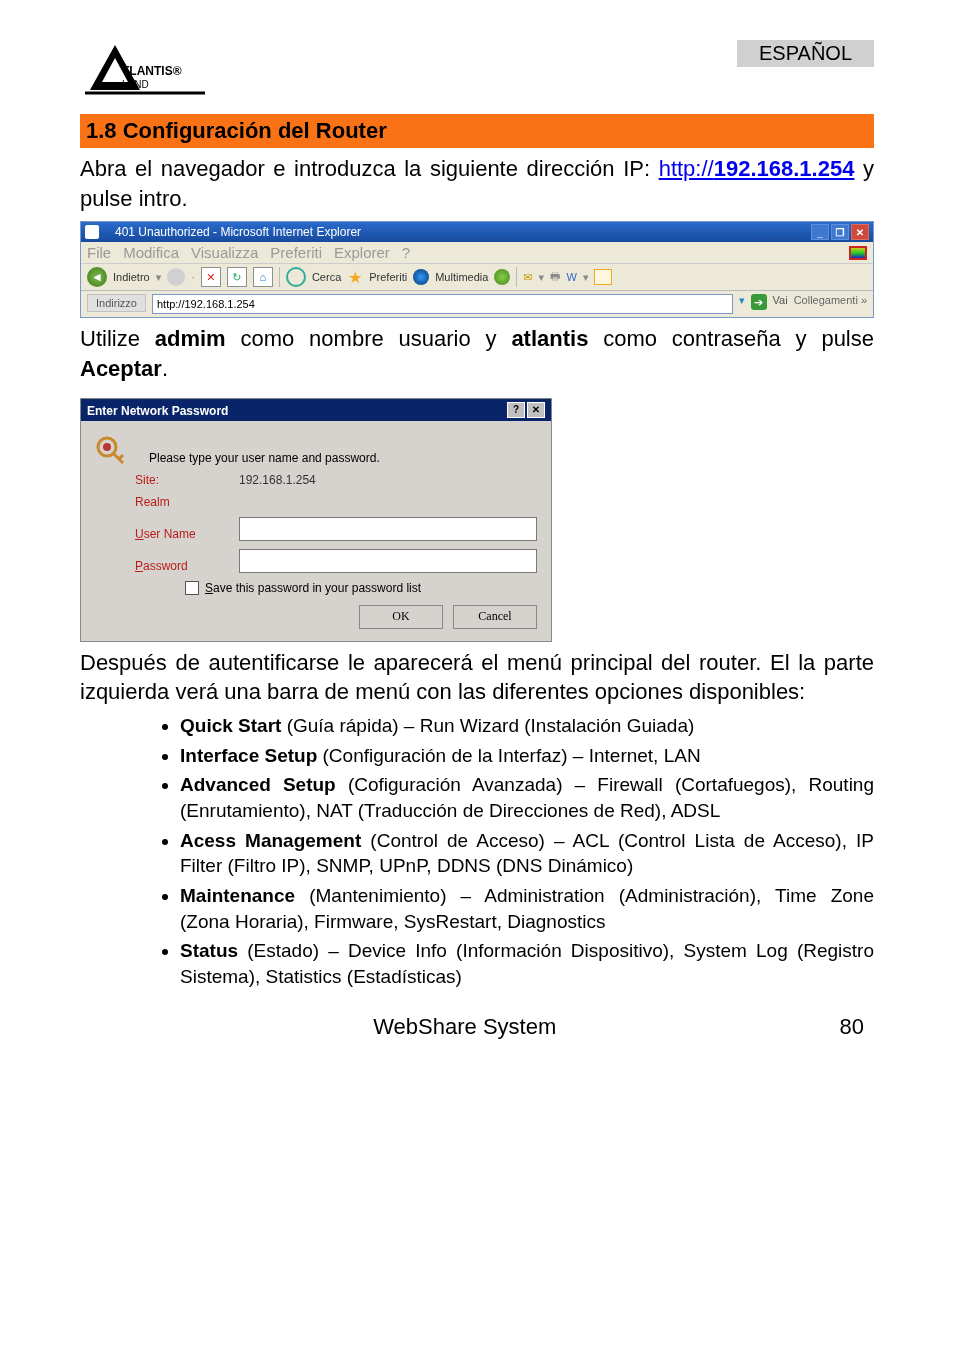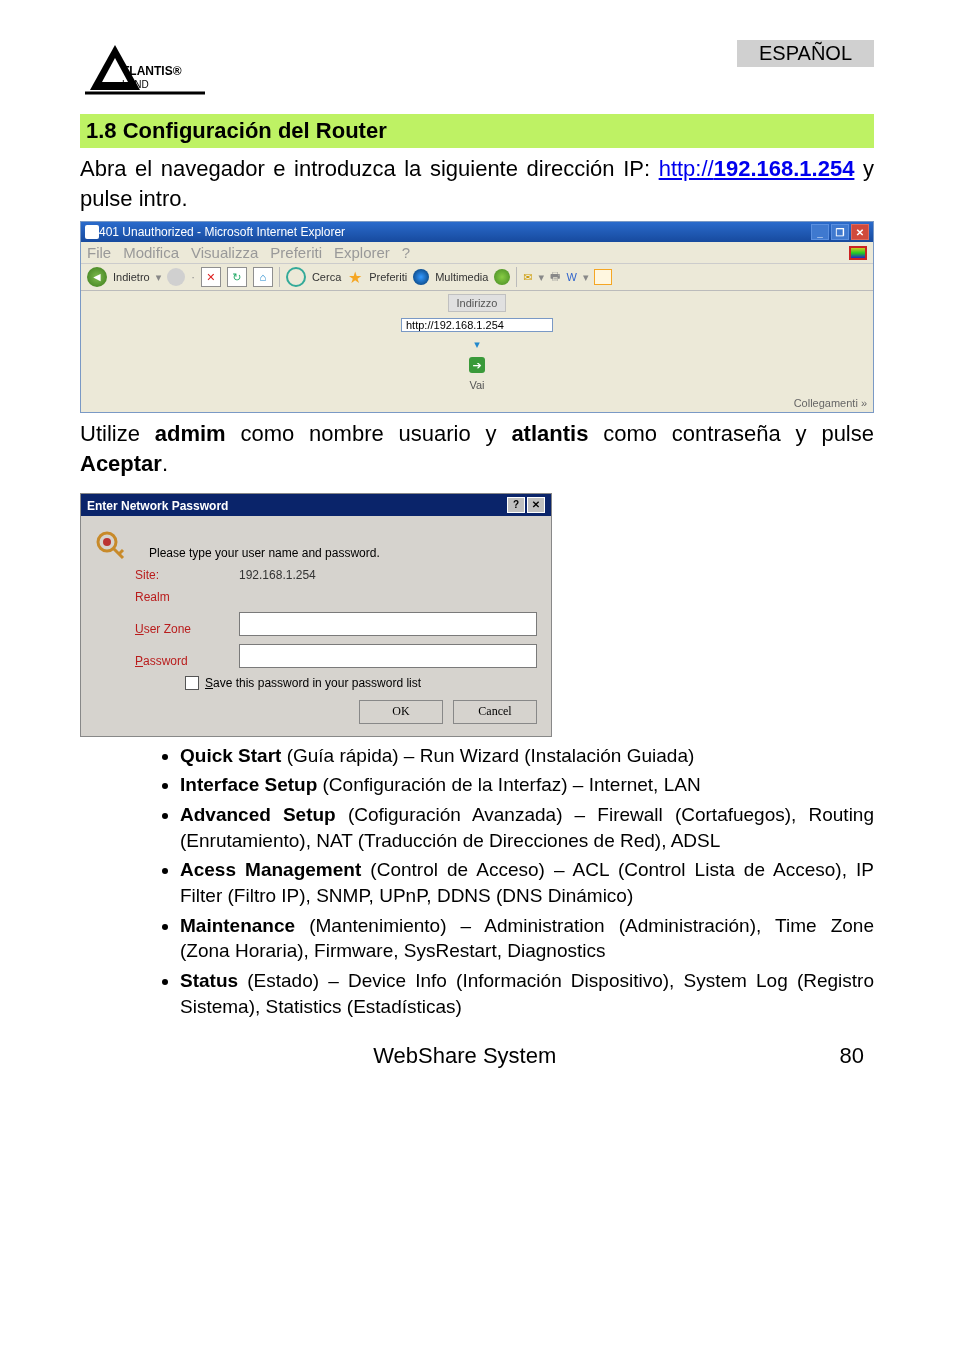--- a/index.html
+++ b/index.html
@@ -25,21 +25,21 @@
     width: 130px;
     height: 60px;
   }
   .lang-badge {
     font-size: 20px;
     font-weight: normal;
     background: #d0d0d0;
     padding: 2px 22px;
   }
   .section-header {
-    background: #bef264;
+    background: #f97316;
     font-size: 22px;
     font-weight: bold;
     padding: 4px 6px;
     margin-top: 14px;
   }
   .body-text {
     font-size: 22px;
     line-height: 1.35;
     margin: 6px 0;
     text-align: justify;
@@ -60,21 +60,21 @@
   }
   .ie-titlebar {
     background: linear-gradient(#2a6bcc, #174a9e);
     color: #fff;
     display: flex;
     justify-content: space-between;
     align-items: center;
     padding: 2px 4px;
     font-size: 12px;
   }
-  .ie-title-left { display: flex; align-items: flex-start; gap: 0; }
+  .ie-title-left { display: flex; align-items: flex-start; gap: 16px; }
   .ie-title-icon {
     width: 14px; height: 14px; background: #fff;
     border-radius: 2px; display:inline-block;
   }
   .ie-winbtns { display:flex; gap:2px; }
   .ie-winbtns span {
     width:16px; height:14px; background:#3f79cf; color:#fff;
     display:flex; align-items:center; justify-content:center;
     border:1px solid #5b90e0; font-size:10px; font-weight:bold;
   }
@@ -102,21 +102,21 @@
   .ie-toolbar .btn-sq {
     width:18px; height:18px; border:1px solid #8f8f8f;
     display:flex; align-items:center; justify-content:center;
     font-size:11px; background:#fff;
   }
   .ie-toolbar .lbl { color:#333; }
   .ie-toolbar .ico { width:16px; height:16px; display:inline-block; border-radius:50%; }
   .ie-toolbar .sep { width:1px; height:20px; background:#bbb; }
   .ie-toolbar .sq-orange { width:16px; height:14px; border:1px solid #f5a623; background:#fff7e0; }
   .ie-addr {
-    background:#ece9d8; padding:3px 6px; display:flex; align-items:center; gap:6px;flex-direction:column;
+    background:#ece9d8; padding:3px 6px; display:flex; align-items:flex-start; gap:6px;
   }
   .ie-addr .lbl { background:#e0e0e0; padding:2px 8px; color:#555; border:1px solid #c0c0c0;}
   .ie-addr input {
     flex:1; height:18px; border:1px solid #7a99c5; padding:0 4px; font-size:11px;
   }
   .ie-addr .go-icon { width:16px; height:16px; background:#3a9a3a; border-radius:3px; display:flex; align-items:center; justify-content:center; color:#fff; font-size:11px;}
   .ie-addr .go-lbl { color:#555; }
   .ie-addr .links-lbl { color:#666; margin-left:auto; }
 
   
@@ -272,38 +272,39 @@
       </div>
       <div class="pw-row" style="margin-left:40px;">
         <span class="pw-label">Site:</span>
         <span class="pw-value">192.168.1.254</span>
       </div>
       <div class="pw-row" style="margin-left:40px;">
         <span class="pw-label">Realm</span>
         <span class="pw-value"></span>
       </div>
       <div class="pw-row" style="margin-left:40px;">
-        <span class="pw-label"><span class="under">U</span><span>ser Zone</span></span>
+        <span class="pw-label"><span class="under">U</span><span>ser Name</span></span>
         <input class="pw-input" type="text" style="">
       </div>
       <div class="pw-row" style="margin-left:40px;">
         <span class="pw-label"><span class="under">P</span><span>assword</span></span>
         <input class="pw-input" type="password" style="">
       </div>
       <div class="pw-chk">
         <span class="box"></span>
         <span><span class="under">S</span><span>ave this password in your password list</span></span>
       </div>
       <div class="pw-btns">
         <button>OK</button>
         <button>Cancel</button>
       </div>
     </div>
   </div>
 
+  <p class="body-text">Después de autentificarse le aparecerá el menú principal del router. El la parte izquierda verá una barra de menú con las diferentes opciones disponibles:</p>
 
   <ul class="menu-list">
     <li><span class="bold">Quick Start</span><span> (Guía rápida) – Run Wizard (Instalación Guiada)</span></li>
     <li><span class="bold">Interface Setup</span><span> (Configuración de la Interfaz) – Internet, LAN</span></li>
     <li><span class="bold">Advanced Setup</span><span> (Cofiguración Avanzada) – Firewall (Cortafuegos), Routing (Enrutamiento), NAT (Traducción de Direcciones de Red), ADSL</span></li>
     <li><span class="bold">Acess Management</span><span> (Control de Acceso) – ACL (Control Lista de Acceso), IP Filter (Filtro IP), SNMP, UPnP, DDNS (DNS Dinámico)</span></li>
     <li><span class="bold">Maintenance</span><span> (Mantenimiento) – Administration (Administración), Time Zone (Zona Horaria), Firmware, SysRestart, Diagnostics</span></li>
     <li><span class="bold">Status</span><span> (Estado) – Device Info (Información Dispositivo), System Log (Registro Sistema), Statistics (Estadísticas)</span></li>
   </ul>
 

